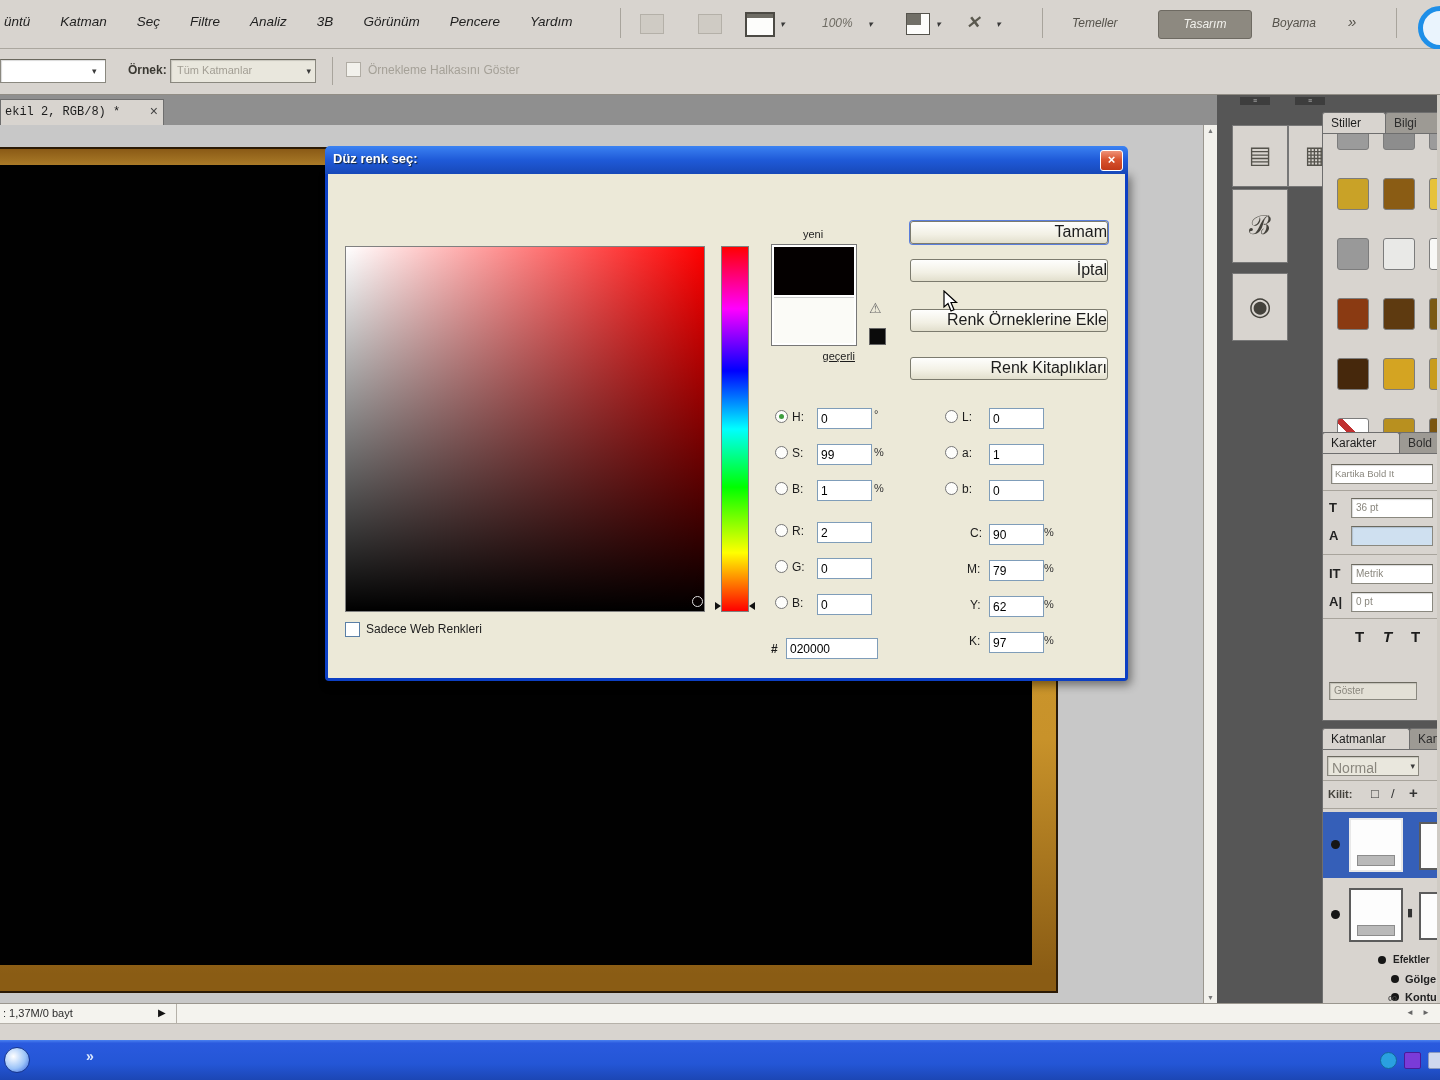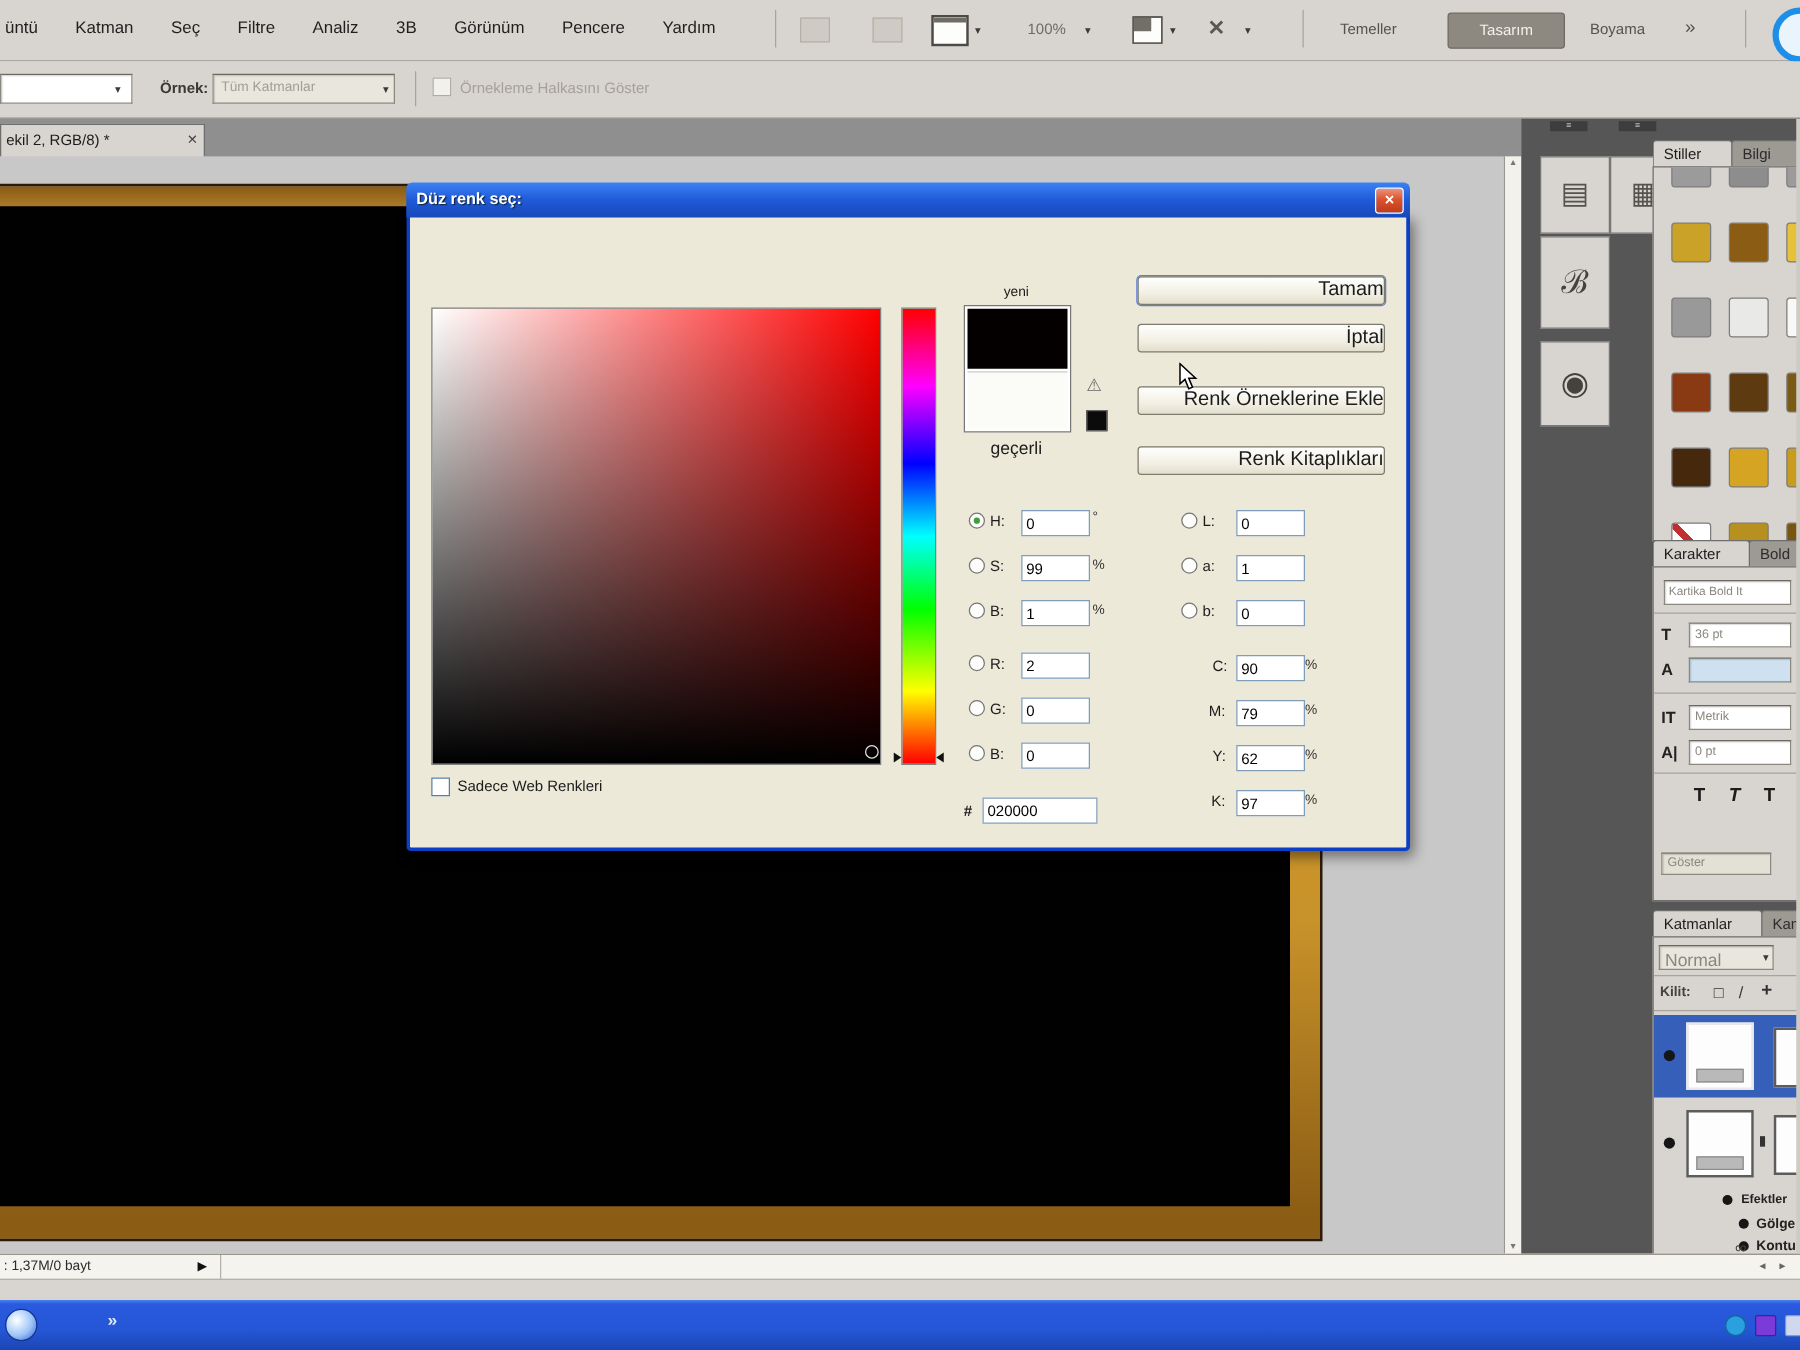--- a/index.html
+++ b/index.html
@@ -33,21 +33,21 @@
   .thumb{position:absolute;width:50px;height:50px;background:#fdfdfd;border:2px solid #5c5c5c;}
   .thumb .base{position:absolute;left:6px;right:6px;bottom:4px;height:9px;background:#b9b9b9;border:1px solid #8c8c8c;}
   .tb-ico{width:15px;height:15px;border-radius:2px;flex:0 0 auto;}
   .charrow-ic{position:absolute;font-size:13px;font-weight:bold;color:#222;}
 </style>
 </head>
 <body>
 
 <div id="root">
 
-  <div class="abs" style="left:0;top:0;width:1440px;height:48px;background:#d8d4cf;border-bottom:1px solid #aba79f;">
+  <div class="abs" style="left:0;top:0;width:1440px;height:48px;background:#d8d4cf;border-bottom:1px solid #aba79f;font-style:italic;">
     <div class="abs" style="left:0;top:12px;display:flex;gap:22px;">
       <span class="menu-item">üntü</span>
       <span class="menu-item">Katman</span>
       <span class="menu-item">Seç</span>
       <span class="menu-item">Filtre</span>
       <span class="menu-item">Analiz</span>
       <span class="menu-item">3B</span>
       <span class="menu-item">Görünüm</span>
       <span class="menu-item">Pencere</span>
       <span class="menu-item">Yardım</span>
@@ -83,21 +83,21 @@
       <span style="position:absolute;left:6px;top:4px;font-size:11px;color:#a29e94;">Tüm Katmanlar</span>
       <span class="chev" style="position:absolute;right:4px;top:6px;">▾</span>
     </div>
     <div class="abs sep" style="left:332px;top:8px;height:28px;"></div>
     <div class="abs" style="left:346px;top:13px;width:13px;height:13px;background:#f2f1ec;border:1px solid #b0aca4;"></div>
     <span class="abs" style="left:368px;top:14px;font-size:12px;color:#a5a198;">Örnekleme Halkasını Göster</span>
   </div>
 
   <div class="abs" style="left:0;top:95px;width:1217px;height:30px;background:#8f8f8f;border-bottom:1px solid #6e6e6e;">
     <div class="abs" style="left:0;top:4px;width:162px;height:26px;background:#d8d4cf;border:1px solid #6e6e6e;border-bottom:none;">
-      <span style="position:absolute;left:4px;top:5px;font-size:12px;white-space:nowrap;">ekil 2, RGB/8) *</span>
+      <span style="position:absolute;left:4px;top:5px;font-size:12px;white-space:nowrap;font-family:Liberation Mono, monospace;">ekil 2, RGB/8) *</span>
       <span style="position:absolute;right:5px;top:3px;font-size:14px;color:#444;">×</span>
     </div>
   </div>
 
   <div class="abs" style="left:0;top:125px;width:1203px;height:878px;background:#c8c8c8;overflow:hidden;">
     <div class="abs" style="left:-60px;top:22px;width:1114px;height:842px;border:2px solid #2b1a06;
                 background:linear-gradient(to bottom,#8a5a16,#eec14e 6%,#d49e2e 30%,#c8922a 70%,#8a5c14 98%);">
       <div class="abs" style="left:0;top:16px;right:24px;bottom:26px;background:#010101;"></div>
     </div>
   </div>
@@ -260,21 +260,21 @@
                 background:linear-gradient(to bottom,#ff0000 0%,#ff00ff 17%,#0000ff 34%,#00ffff 50%,#00ff00 66%,#ffff00 84%,#ff0000 100%);">
       <div style="position:absolute;left:-7px;bottom:1px;width:0;height:0;border-top:4px solid transparent;border-bottom:4px solid transparent;border-left:6px solid #111;"></div>
       <div style="position:absolute;right:-7px;bottom:1px;width:0;height:0;border-top:4px solid transparent;border-bottom:4px solid transparent;border-right:6px solid #111;"></div>
     </div>
 
     <span style="position:absolute;left:443px;top:56px;width:84px;text-align:center;font-size:11px;">yeni</span>
     <div style="position:absolute;left:443px;top:72px;width:84px;height:100px;border:1px solid #777;background:#fff;">
       <div style="position:absolute;left:2px;top:2px;right:2px;height:48px;background:#040000;"></div>
       <div style="position:absolute;left:2px;top:52px;right:2px;bottom:2px;background:#fbfbf7;border-top:1px solid #ccc;"></div>
     </div>
-    <span style="position:absolute;left:443px;top:178px;width:84px;text-align:center;font-size:14px;">geçerli</span>
+    <span style="position:absolute;left:443px;top:178px;width:84px;text-align:right;font-size:11px;text-decoration:underline;">geçerli</span>
 
     <span style="position:absolute;left:541px;top:128px;font-size:14px;color:#6a6a6a;">⚠</span>
     <div style="position:absolute;left:541px;top:156px;width:15px;height:15px;background:#0b0b0b;border:1px solid #666;"></div>
 
     <div class="btn-xp" style="position:absolute;left:582px;top:49px;width:196px;height:21px;box-shadow:0 0 0 1px #5a7edc;">
       <span>Tamam</span>
     </div>
     <div class="btn-xp" style="position:absolute;left:582px;top:87px;width:196px;height:21px;">
       <span>İptal</span>
     </div>

